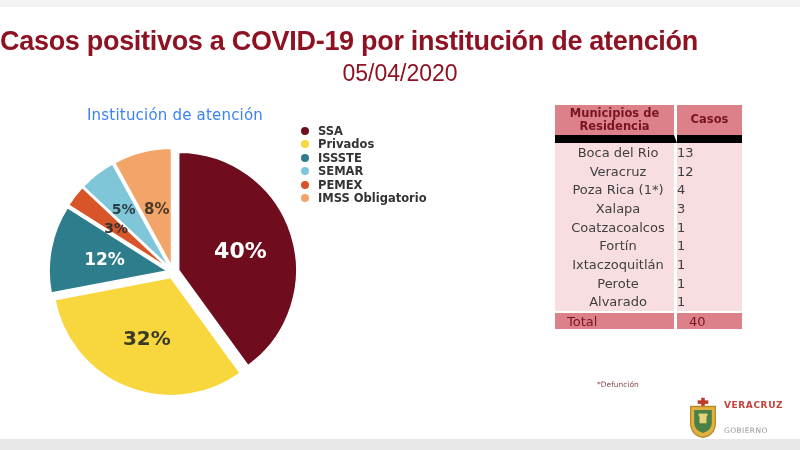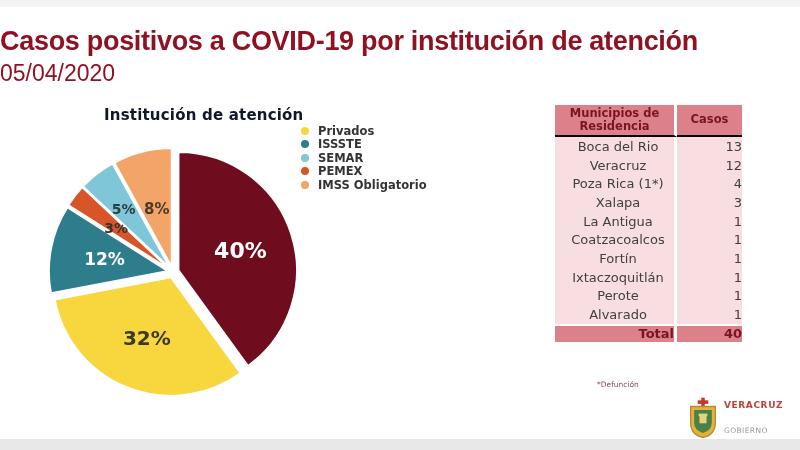--- a/index.html
+++ b/index.html
@@ -9,74 +9,78 @@
   }
   .band-top{position:absolute;top:0;left:0;width:800px;height:7px;background:#f3f3f3}
   .band-bottom{position:absolute;bottom:0;left:0;width:800px;height:11px;background:#e8e8e8}
 
   .main-title{
     position:absolute;top:26px;left:0;width:660px;text-align:center;
     font-family:"Liberation Sans",sans-serif;font-weight:bold;font-size:27px;
     letter-spacing:-0.3px;color:#8e1222;white-space:nowrap;
   }
   .date-line{
-    position:absolute;top:60px;left:0;width:800px;
+    position:absolute;top:60px;left:0;width:800px;text-align:center;
     font-family:"Liberation Sans",sans-serif;font-size:23px;color:#8e1222;
   }
 
   .chart-title{
-    position:absolute;left:104px;top:106px;
-    font-size:15px;font-weight:bold;color:#0f172a;letter-spacing:0.2px;
+    position:absolute;left:87px;top:106px;
+    font-size:15px;font-weight:normal;color:#3b82f6;letter-spacing:0.2px;
   }
   .legend{position:absolute;left:301px;top:124px}
   .legend-item{display:flex;align-items:center;height:13.5px}
   .legend-dot{width:8px;height:8px;border-radius:50%;margin-right:9px;flex:0 0 8px}
   .legend-label{font-size:11.5px;font-weight:bold;color:#333333;white-space:nowrap}
 
   svg.pie{position:absolute;left:35px;top:140px}
   svg.pie text{font-family:"DejaVu Sans",sans-serif;font-weight:bold}
 
   .table-wrap{position:absolute;left:555px;top:105px;width:187px}
   table.muni{border-collapse:separate;border-spacing:0;width:187px;table-layout:fixed}
   table.muni col.c1{width:122px}
   table.muni col.c2{width:65px}
   table.muni th{
     background:#dc8189;color:#7a1322;font-size:11.5px;font-weight:bold;
     height:30px;text-align:center;line-height:1.15;padding:0 4px;
-    border-bottom:2px solid #000000;
+    border-bottom:8px solid #000000;
   }
   table.muni th.first{border-right:3px solid #ffffff}
   table.muni td{
     background:#f8dee1;color:#3f3f3f;font-size:13px;height:18.7px;
     padding:0;vertical-align:middle;
   }
   table.muni td.name{text-align:center;padding-left:7px;border-right:3px solid #ffffff}
-  table.muni td.val{text-align:right}
+  table.muni td.val{text-align:left}
   table.muni tr.total td{
-    background:#dc8189;color:#7a1322;font-weight:bold;height:16px;
-    border-top:2px solid #ffffff;text-align:right;font-size:13px;
+    background:#dc8189;color:#7a1322;font-weight:normal;height:16px;
+    border-top:2px solid #ffffff;text-align:left;font-size:13px;padding-left:12px;
   }
   .footnote{position:absolute;left:597px;top:380px;font-size:7.5px;color:#8a4a50}
 
   .logo{position:absolute;left:688px;top:397px;display:flex;align-items:flex-start}
   .logo-text{margin-left:6px;padding-top:4px;line-height:1}
   .logo-line1{font-size:9px;font-weight:bold;color:#c2413b;letter-spacing:0.6px}
   .logo-line2,.logo-line3{font-size:7.5px;color:#9a9a9a;letter-spacing:0.4px;margin-top:17px}
 </style>
 </head>
 <body>
 
 <div class="band-top"></div>
 
 <div class="main-title">Casos positivos a COVID-19  por institución de atención</div>
 <div class="date-line">05/04/2020</div>
 
 <div class="chart-title">Institución de atención</div>
 
 <div class="legend" id="legend">
+    <div class="legend-item">
+      <span class="legend-dot" style="background: rgb(111, 13, 30);"></span>
+      <span class="legend-label">SSA</span>
+    </div>
     <div class="legend-item">
       <span class="legend-dot" style="background: rgb(248, 215, 62);"></span>
       <span class="legend-label">Privados</span>
     </div>
     <div class="legend-item">
       <span class="legend-dot" style="background: rgb(46, 125, 140);"></span>
       <span class="legend-label">ISSSTE</span>
     </div>
     <div class="legend-item">
       <span class="legend-dot" style="background: rgb(127, 198, 216);"></span>
@@ -130,24 +134,20 @@
         </tr>
         <tr>
           <td class="name">Poza Rica (1*)</td>
           <td class="val">4</td>
         </tr>
         <tr>
           <td class="name">Xalapa</td>
           <td class="val">3</td>
         </tr>
         <tr>
-          <td class="name">La Antigua</td>
-          <td class="val">1</td>
-        </tr>
-        <tr>
           <td class="name">Coatzacoalcos</td>
           <td class="val">1</td>
         </tr>
         <tr>
           <td class="name">Fortín</td>
           <td class="val">1</td>
         </tr>
         <tr>
           <td class="name">Ixtaczoquitlán</td>
           <td class="val">1</td>

